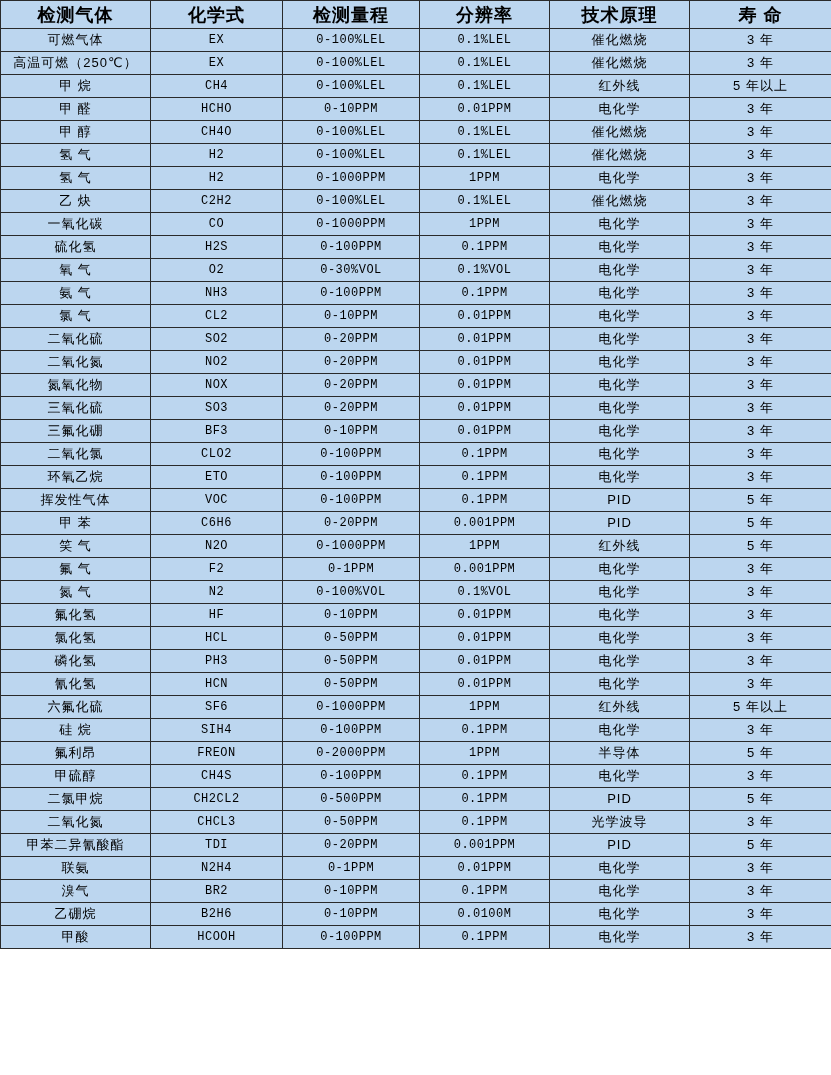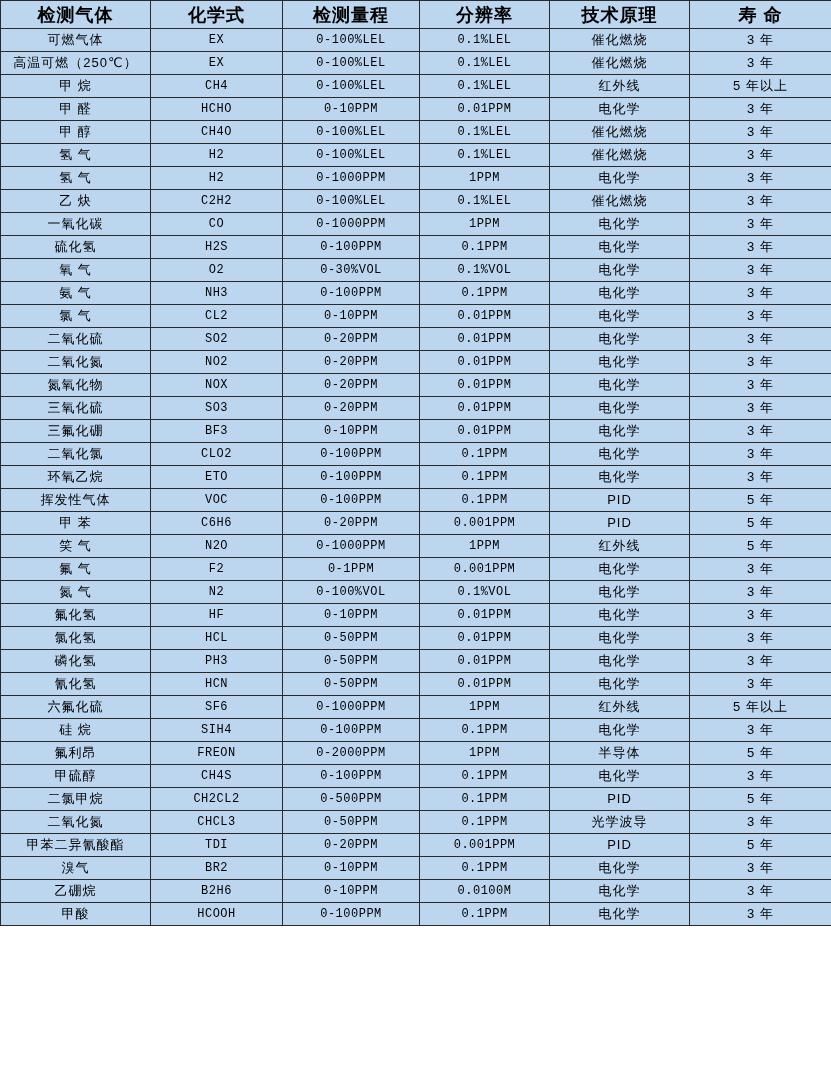--- a/index.html
+++ b/index.html
@@ -358,20 +358,28 @@
       </tr>
       <tr>
         <td class="name">甲苯二异氰酸酯</td>
         <td class="mono">TDI</td>
         <td class="mono">0-20PPM</td>
         <td class="mono">0.001PPM</td>
         <td class="name">PID</td>
         <td class="name">5 年</td>
       </tr>
       <tr>
+        <td class="name">联氨</td>
+        <td class="mono">N2H4</td>
+        <td class="mono">0-1PPM</td>
+        <td class="mono">0.01PPM</td>
+        <td class="name">电化学</td>
+        <td class="name">3 年</td>
+      </tr>
+      <tr>
         <td class="name">溴气</td>
         <td class="mono">BR2</td>
         <td class="mono">0-10PPM</td>
         <td class="mono">0.1PPM</td>
         <td class="name">电化学</td>
         <td class="name">3 年</td>
       </tr>
       <tr>
         <td class="name">乙硼烷</td>
         <td class="mono">B2H6</td>

